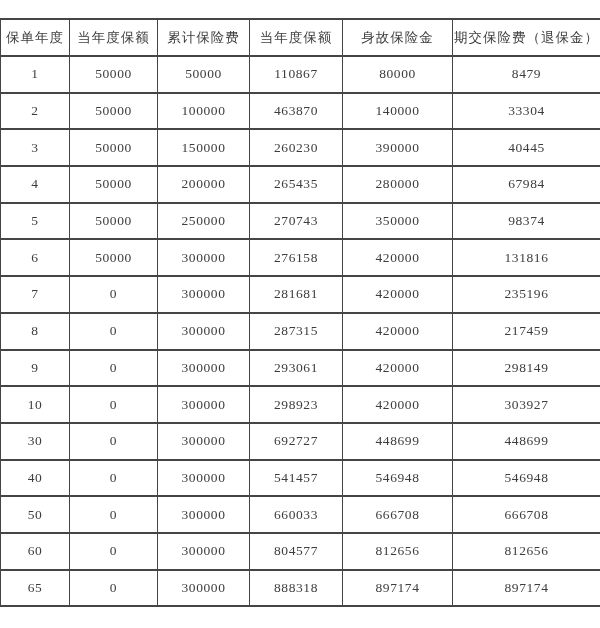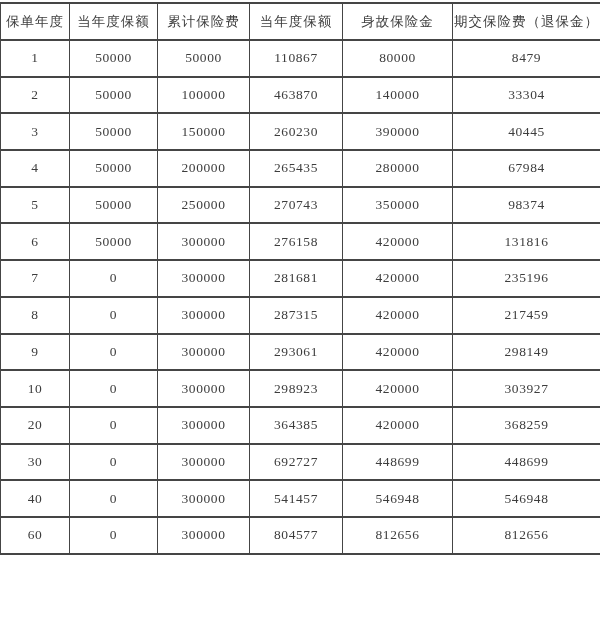--- a/index.html
+++ b/index.html
@@ -10,21 +10,21 @@
   .page {
     position: relative;
     width: 600px;
     height: 628px;
     overflow: hidden;
     background: #ffffff;
     font-family: "Liberation Serif", "DejaVu Serif", serif;
   }
   table.benefit-table {
     position: absolute;
-    top: 2px;
+    top: 18px;
     left: 0;
     width: 600px;
     border-collapse: collapse;
     table-layout: fixed;
     color: #3d3d3d;
   }
   table.benefit-table th,
   table.benefit-table td {
     border-top: 2px solid #454545;
     border-bottom: 2px solid #454545;
@@ -152,46 +152,54 @@
         </tr>
         <tr>
           <td>10</td>
           <td>0</td>
           <td>300000</td>
           <td>298923</td>
           <td>420000</td>
           <td>303927</td>
         </tr>
         <tr>
-          <td>20</td>
-          <td>0</td>
-          <td>300000</td>
-          <td>364385</td>
-          <td>420000</td>
-          <td>368259</td>
-        </tr>
-        <tr>
           <td>30</td>
           <td>0</td>
           <td>300000</td>
           <td>692727</td>
           <td>448699</td>
           <td>448699</td>
         </tr>
         <tr>
           <td>40</td>
           <td>0</td>
           <td>300000</td>
           <td>541457</td>
           <td>546948</td>
           <td>546948</td>
         </tr>
         <tr>
+          <td>50</td>
+          <td>0</td>
+          <td>300000</td>
+          <td>660033</td>
+          <td>666708</td>
+          <td>666708</td>
+        </tr>
+        <tr>
           <td>60</td>
           <td>0</td>
           <td>300000</td>
           <td>804577</td>
           <td>812656</td>
           <td>812656</td>
+        </tr>
+        <tr>
+          <td>65</td>
+          <td>0</td>
+          <td>300000</td>
+          <td>888318</td>
+          <td>897174</td>
+          <td>897174</td>
         </tr>
       </tbody>
   </table>
 </div>
 
 </body></html>

